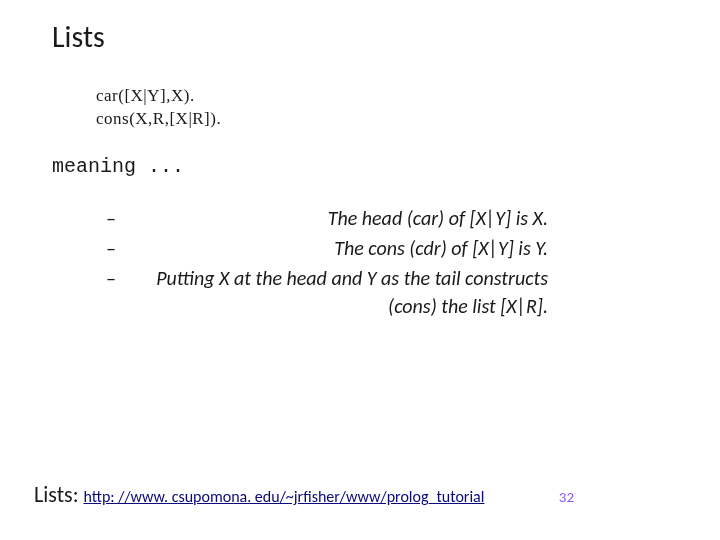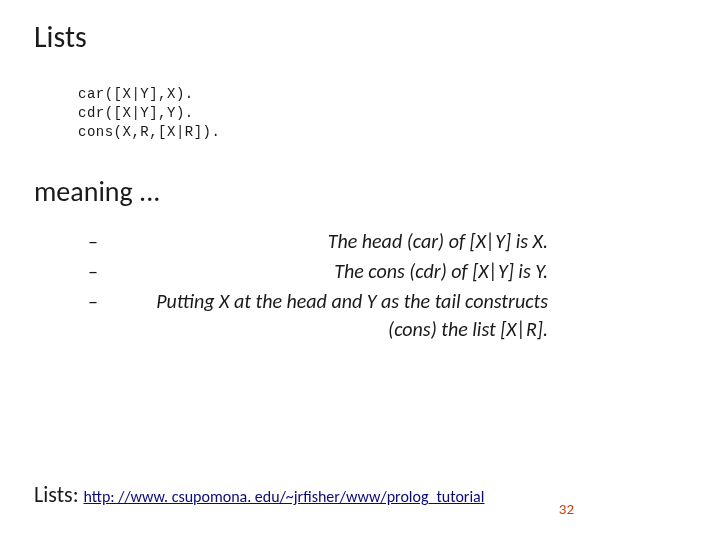--- a/index.html
+++ b/index.html
@@ -10,39 +10,40 @@
     background: #ffffff;
     font-family: "Calibri", "Segoe UI", sans-serif;
     color: #1a1a1a;
     overflow: hidden;
   }
   .slide {
     position: relative;
     width: 582px;
     height: 540px;
     box-sizing: border-box;
-    padding: 18px 34px 20px 34px;
+    padding: 18px 34px 20px 52px;
   }
   .title {
     font-size: 30px;
     font-weight: 400;
     margin-bottom: 30px;
   }
   .code-block {
-    font-family: Liberation Mono, monospace;
-    font-size: 14px;
+    font-family: Liberation Serif, serif;
+    font-size: 17px;
     line-height: 1.35;
     margin-left: 44px;
-    margin-bottom: 32px;
+    margin-bottom: 24px;
     letter-spacing: 0.5px;
   }
   .code-line { white-space: pre; }
   .subhead {
-    font-size: 28px;
-    margin-bottom: 18px;
+    font-size: 20px;
+    margin-bottom: 26px;
+    font-family: Liberation Mono, monospace;
   }
   .bullets {
     margin-left: 54px;
     font-style: italic;
     font-size: 20px;
     line-height: 1.4;
     max-width: 580px;
   }
   .bullets .item {
     display: flex;
@@ -64,35 +65,34 @@
     font-size: 22px;
   }
   .footer-line .link {
     font-size: 16px;
     color: #0a0a7a;
     text-decoration: underline;
   }
   .pagenum {
     position: absolute;
     right: 8px;
-    bottom: 22px;
+    bottom: 34px;
     font-size: 15px;
-    color: #c2410c;
+    color: #8b5cf6;
   }
 </style>
 </head>
 <body>
 
 <div class="slide">
 
   <div class="title">Lists</div>
 
   <div class="code-block">
     <div class="code-line">car([X|Y],X).</div>
-    <div class="code-line">cdr([X|Y],Y).</div>
     <div class="code-line">cons(X,R,[X|R]).</div>
   </div>
 
   <div class="subhead">meaning ...</div>
 
   <div class="bullets">
     <div class="item">
       <span class="dash">–</span>
       <span class="txt">The head (car) of [X|Y] is X.</span>
     </div>

